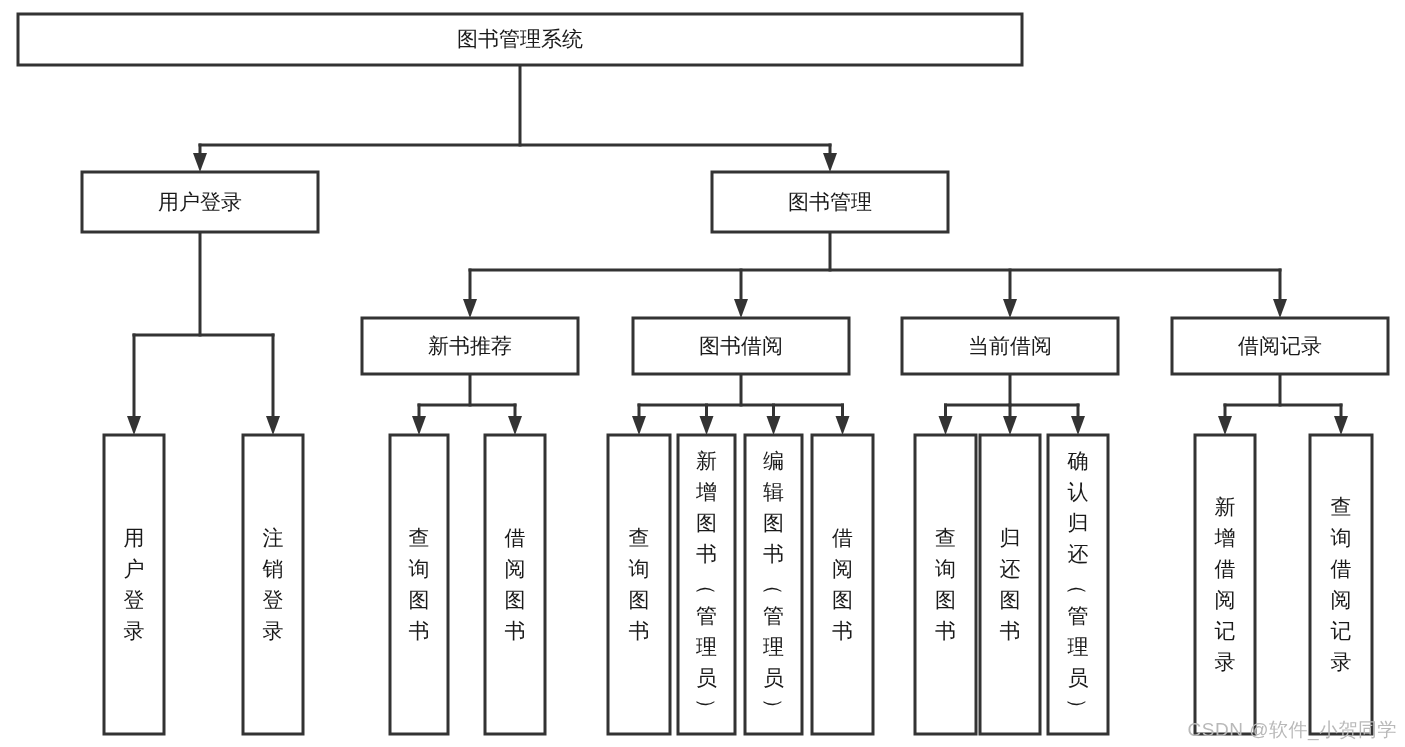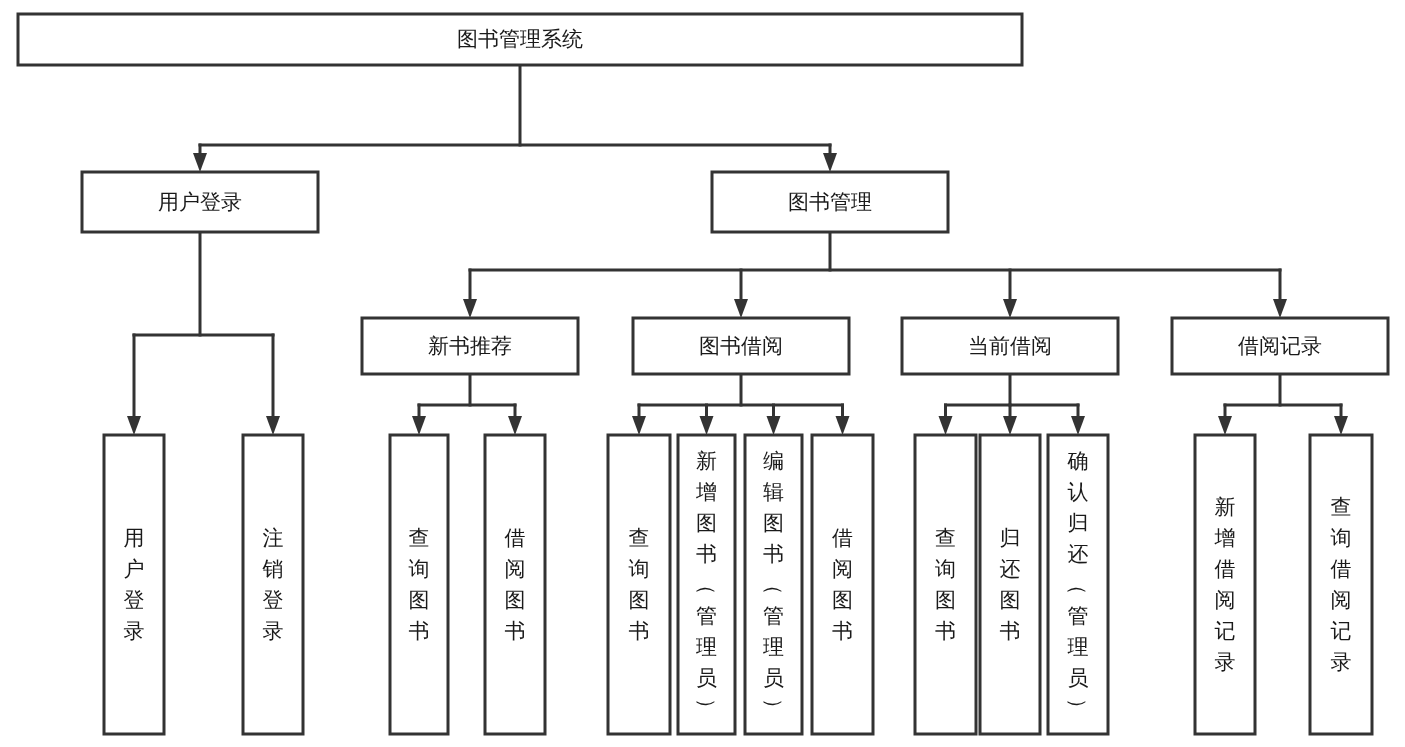--- a/index.html
+++ b/index.html
@@ -261,13 +261,14 @@
           <rect x="1310" y="435" width="62" height="299" class="node-rect"></rect>
           <text x="1341" y="514" class="node-label-v">查</text>
           <text x="1341" y="545" class="node-label-v">询</text>
           <text x="1341" y="576" class="node-label-v">借</text>
           <text x="1341" y="607" class="node-label-v">阅</text>
           <text x="1341" y="638" class="node-label-v">记</text>
           <text x="1341" y="669" class="node-label-v">录</text>
         </g>
       </g>
   </svg>
+  <div class="watermark">CSDN @软件_小贺同学</div>
 </div>
 
 </body></html>

